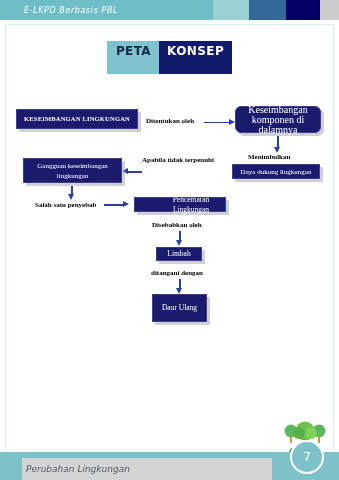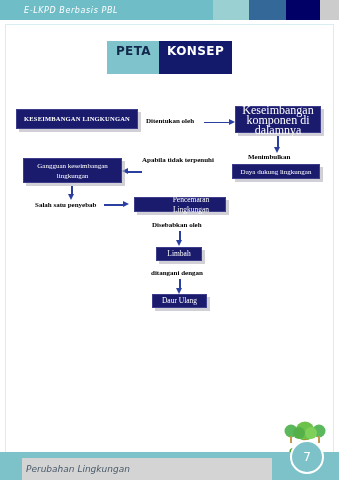--- a/index.html
+++ b/index.html
@@ -179,21 +179,21 @@
 
   <div class="diagram">
 
     <div class="node bold" style="left:16px;top:109px;width:122px;height:20px;font-size:6.5px;letter-spacing:.2px;">KESEIMBANGAN LINGKUNGAN</div>
 
     <div class="lbl" style="left:146px;top:117px;">Ditentukan oleh</div>
 
     <div class="arrow" style="left:204px;top:121.5px;width:26px;height:1.5px;"></div>
     <div class="ahead right" style="left:229px;top:118.5px;"></div>
 
-    <div class="node" style="left:235px;top:106px;width:86px;height:27px;font-size:12px;padding:0 4px;">Keseimbangan komponen di dalamnya</div>
+    <div class="node" style="left:235px;top:106px;width:86px;height:27px;font-size:10px;padding:0 4px;border-radius:6px;">Keseimbangan komponen di dalamnya</div>
 
     <div class="arrow" style="left:277px;top:136px;width:1.5px;height:12px;"></div>
     <div class="ahead down" style="left:274px;top:147px;"></div>
 
     <div class="lbl" style="left:248px;top:153px;">Menimbulkan</div>
 
     <div class="node" style="left:232px;top:164px;width:88px;height:15px;font-size:7px;">Daya dukung lingkungan</div>
 
     <div class="lbl" style="left:142px;top:156px;">Apabila tidak terpenuhi</div>
 
@@ -217,21 +217,21 @@
     <div class="arrow" style="left:179px;top:231px;width:1.5px;height:10px;"></div>
     <div class="ahead down" style="left:176px;top:240px;"></div>
 
     <div class="node" style="left:156px;top:247px;width:46px;height:14px;font-size:7.5px;font-family:Liberation Serif, serif;">Limbah</div>
 
     <div class="lbl" style="left:151px;top:269px;">ditangani dengan</div>
 
     <div class="arrow" style="left:179px;top:279px;width:1.5px;height:10px;"></div>
     <div class="ahead down" style="left:176px;top:288px;"></div>
 
-    <div class="node" style="left:152px;top:294px;width:55px;height:14px;font-size:7.5px;">Daur Ulang</div>
+    <div class="node" style="left:152px;top:294px;width:55px;height:28px;font-size:7.5px;">Daur Ulang</div>
   </div>
 
   <div class="gogreen">
     <svg width="46" height="40" viewBox="0 0 46 40">
 
       <path d="M4 14 Q2 4 12 3 Q22 -2 33 3 Q44 4 42 14 Q45 22 38 26 L38 36 Q23 40 8 36 L8 26 Q1 22 4 14 Z" fill="#ffffff"></path>
 
       <circle cx="9" cy="11" r="6.5" fill="#5cb85c"></circle>
       <circle cx="37" cy="11" r="6.5" fill="#5cb85c"></circle>
       <rect x="8" y="16" width="2" height="7" fill="#c49a4a"></rect>

